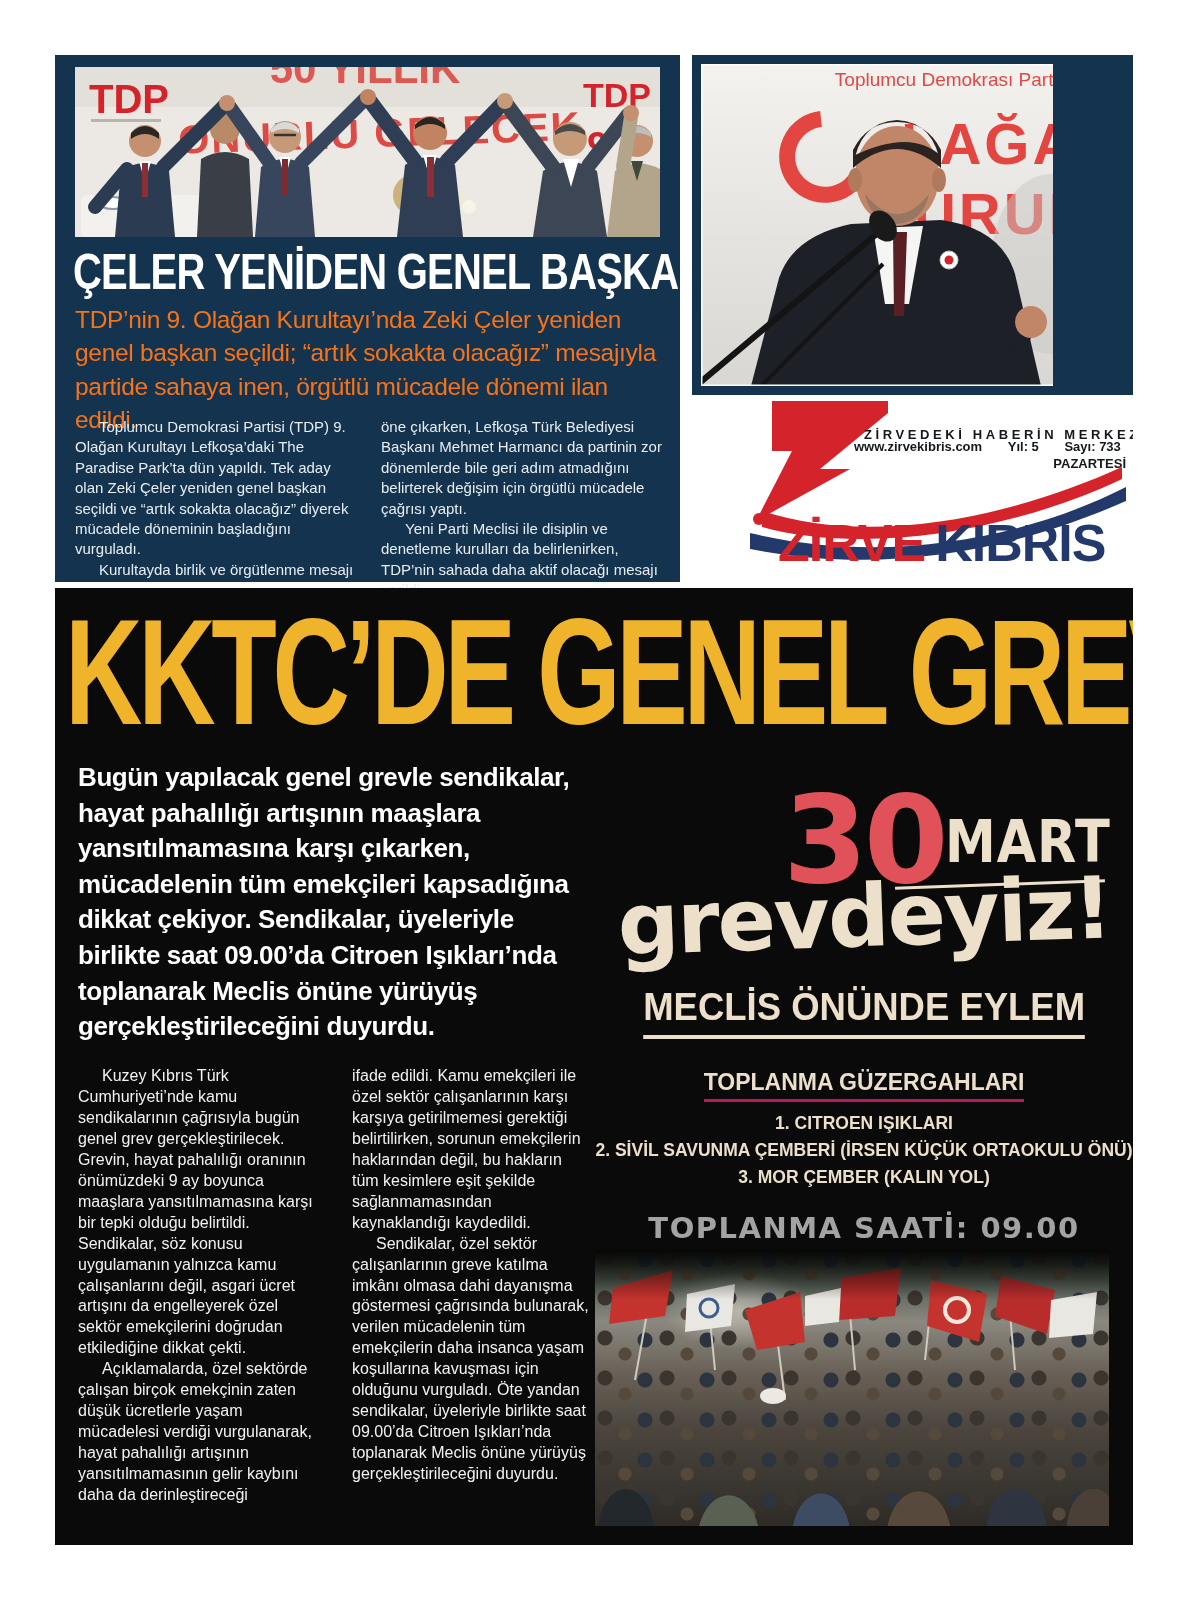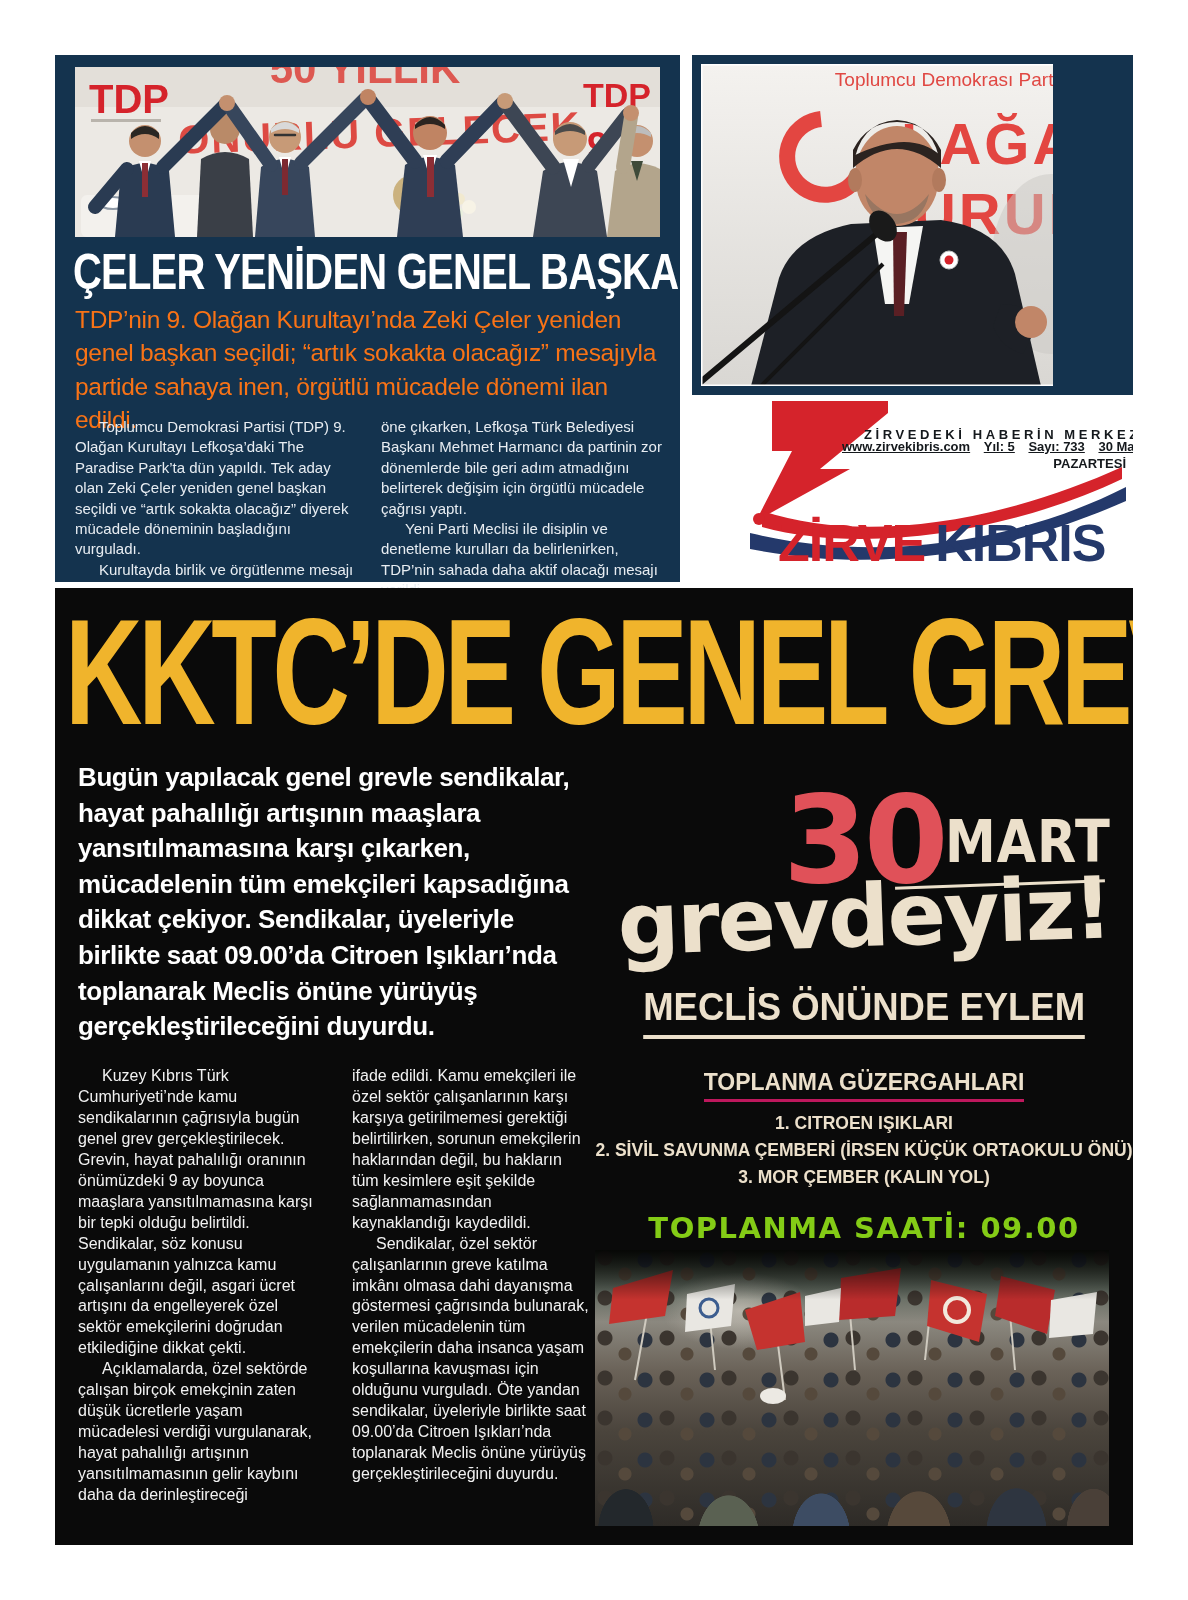--- a/index.html
+++ b/index.html
@@ -24,21 +24,21 @@
   .block-speaker { position:absolute; left:692px; top:55px; width:441px; height:340px; background:#14334e; }
   .speaker-photo { position:absolute; left:9px; top:9px; width:352px; height:322px; background:#eceae7; overflow:hidden; }
 
   
   .masthead { position:absolute; left:692px; top:395px; width:441px; height:187px; background:#ffffff; overflow:hidden; }
   .masthead svg.logomark { position:absolute; left:0; top:0; width:441px; height:187px; }
   .mh-tagline { position:absolute; left:172px; top:32px; width:262px; text-align:center;
       font-size:13px; font-weight:bold; letter-spacing:3.6px; color:#14181c; white-space:nowrap; }
   .mh-info { position:absolute; left:140px; top:44px; width:294px; text-align:right;
       font-size:13px; font-weight:bold; color:#14181c; white-space:nowrap; }
-  .mh-info span { margin-left:10px;text-decoration:underline; }
+  .mh-info span { margin-left:22px; }
   .mh-day { position:absolute; left:140px; top:61px; width:294px; text-align:right;
       font-size:13px; font-weight:bold; color:#14181c; }
   .mh-brand { position:absolute; left:86px; top:118px; white-space:nowrap; font-weight:bold; font-size:52px; letter-spacing:-1px; }
   .mh-brand .b-red { color:#d5232b; }
   .mh-brand .b-navy { color:#24396b; margin-left:10px; }
 
   
   .block-main { position:absolute; left:55px; top:588px; width:1078px; height:957px; background:#0a0a0a; overflow:hidden; }
   .grev-headline { position:absolute; left:10px; top:6px; white-space:nowrap;
       color:#f0b42c; font-weight:bold; font-size:150px; letter-spacing:-6px;
@@ -56,21 +56,21 @@
   .poster-mart { color:#ece0cb; font-weight:bold; font-size:58px; line-height:0.9; margin-top:26px; letter-spacing:1px;
       transform:scaleX(0.88); transform-origin:0 0; font-family:"DejaVu Sans", sans-serif; }
   .poster-rule { position:absolute; right:28px; bottom:4px; width:210px; height:3px; background:#ece0cb; transform:rotate(-2deg); }
   .poster-slogan { margin-top:-24px; color:#ece0cb; font-weight:bold; font-size:86px; letter-spacing:-2px;
       transform:rotate(-2deg); font-family:"DejaVu Sans", sans-serif; }
   .poster-title { display:inline-block; margin-top:20px; color:#ece0cb; font-weight:bold; font-size:38px;
       letter-spacing:0px; border-bottom:4px solid #ece0cb; padding-bottom:6px; transform:scaleX(0.96); }
   .poster-routes-head { display:inline-block; margin-top:30px; color:#ece0cb; font-weight:bold; font-size:23px;
       border-bottom:3px solid #be185d; padding-bottom:3px; }
   .poster-routes { margin-top:8px; color:#ece0cb; font-weight:bold; font-size:17.5px; line-height:1.55; }
-  .poster-time { margin-top:20px; color:#84cc16; font-weight:bold; font-size:29px; letter-spacing:1.5px;
+  .poster-time { margin-top:20px; color:#a3a3a3; font-weight:bold; font-size:29px; letter-spacing:1.5px;
       font-family:"DejaVu Sans", sans-serif;text-align:center; }
 
   
   .protest-photo { position:absolute; left:0; top:494px; width:514px; height:276px; overflow:hidden;
       background:
         radial-gradient(ellipse 46px 70px at 6% 102%, #23282c 60%, transparent 61%),
         radial-gradient(ellipse 52px 78px at 26% 106%, #5a6152 60%, transparent 61%),
         radial-gradient(ellipse 48px 72px at 44% 104%, #3d4c63 60%, transparent 61%),
         radial-gradient(ellipse 54px 80px at 63% 105%, #57493b 60%, transparent 61%),
         radial-gradient(ellipse 50px 76px at 82% 103%, #2e3540 60%, transparent 61%),

